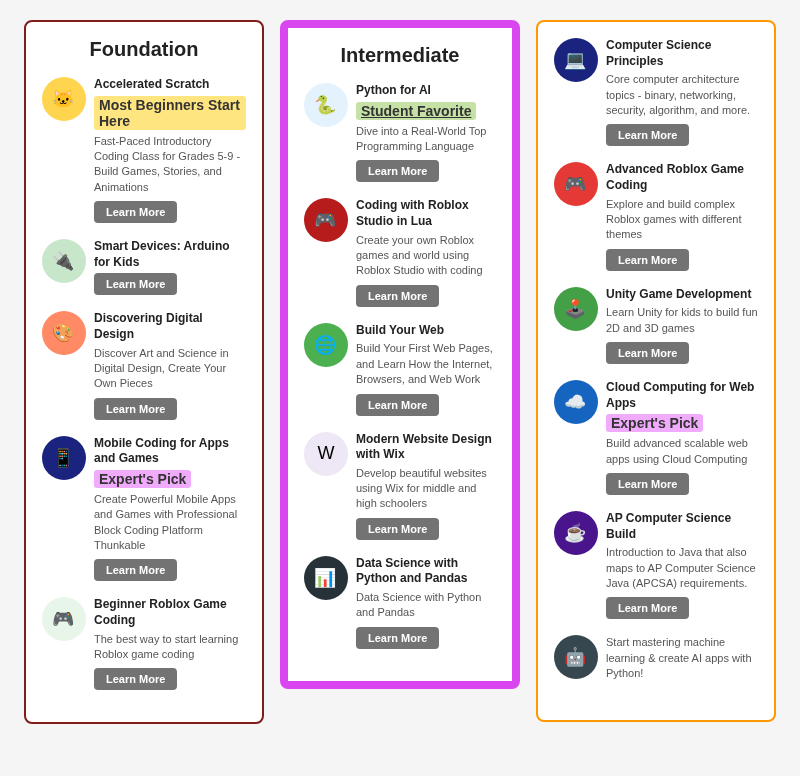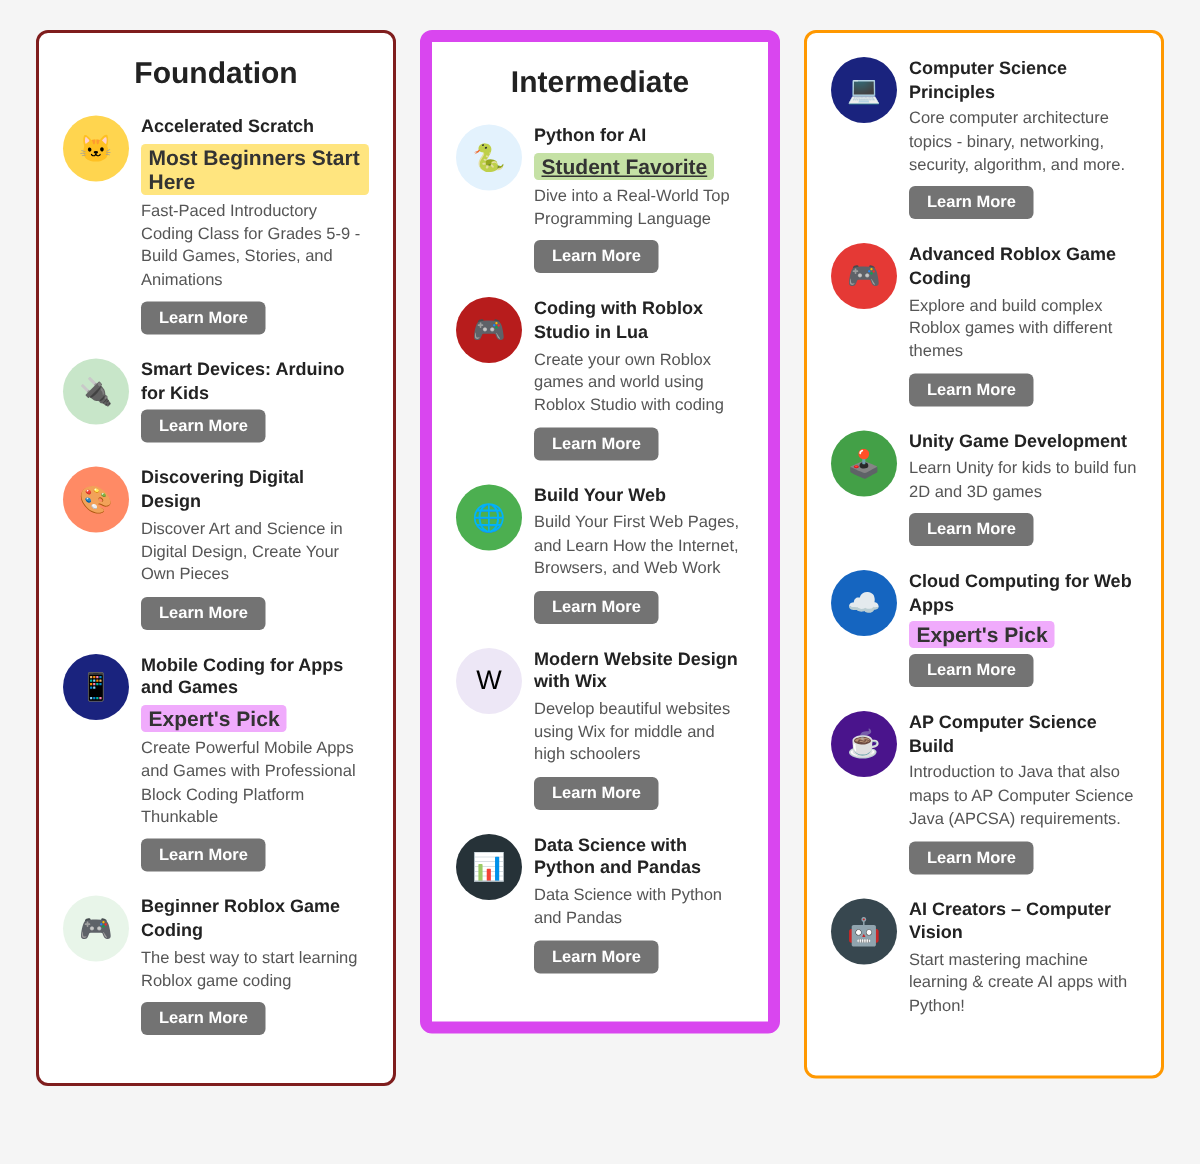--- a/index.html
+++ b/index.html
@@ -165,27 +165,26 @@
       <div class="course-item">
         <div class="course-icon icon-roblox-adv">🎮</div>
         <div class="course-content"><div class="course-title">Advanced Roblox Game Coding</div><div class="course-desc">Explore and build complex Roblox games with different themes</div><button class="learn-more-btn">Learn More</button></div>
       </div>
       <div class="course-item">
         <div class="course-icon icon-unity">🕹️</div>
         <div class="course-content"><div class="course-title">Unity Game Development</div><div class="course-desc">Learn Unity for kids to build fun 2D and 3D games</div><button class="learn-more-btn">Learn More</button></div>
       </div>
       <div class="course-item">
         <div class="course-icon icon-cloud">☁️</div>
-        <div class="course-content"><div class="course-title">Cloud Computing for Web Apps</div><div class="badge badge-orange">Expert's Pick</div><button class="learn-more-btn">Learn More</button></div>
+        <div class="course-content"><div class="course-title">Cloud Computing for Web Apps</div><div class="badge badge-orange">Expert's Pick</div><div class="course-desc">Build advanced scalable web apps using Cloud Computing</div><button class="learn-more-btn">Learn More</button></div>
       </div>
       <div class="course-item">
         <div class="course-icon icon-ap">☕</div>
         <div class="course-content"><div class="course-title">AP Computer Science Build</div><div class="course-desc">Introduction to Java that also maps to AP Computer Science Java (APCSA) requirements.</div><button class="learn-more-btn">Learn More</button></div>
       </div>
       <div class="course-item">
         <div class="course-icon icon-ai">🤖</div>
         <div class="course-content">
-          <div class="course-title">AI Creators – Computer Vision</div>
           <div class="course-desc">Start mastering machine learning &amp; create AI apps with Python!</div>
         </div>
       </div>
     </div>
   </div>
 
 </body></html>

